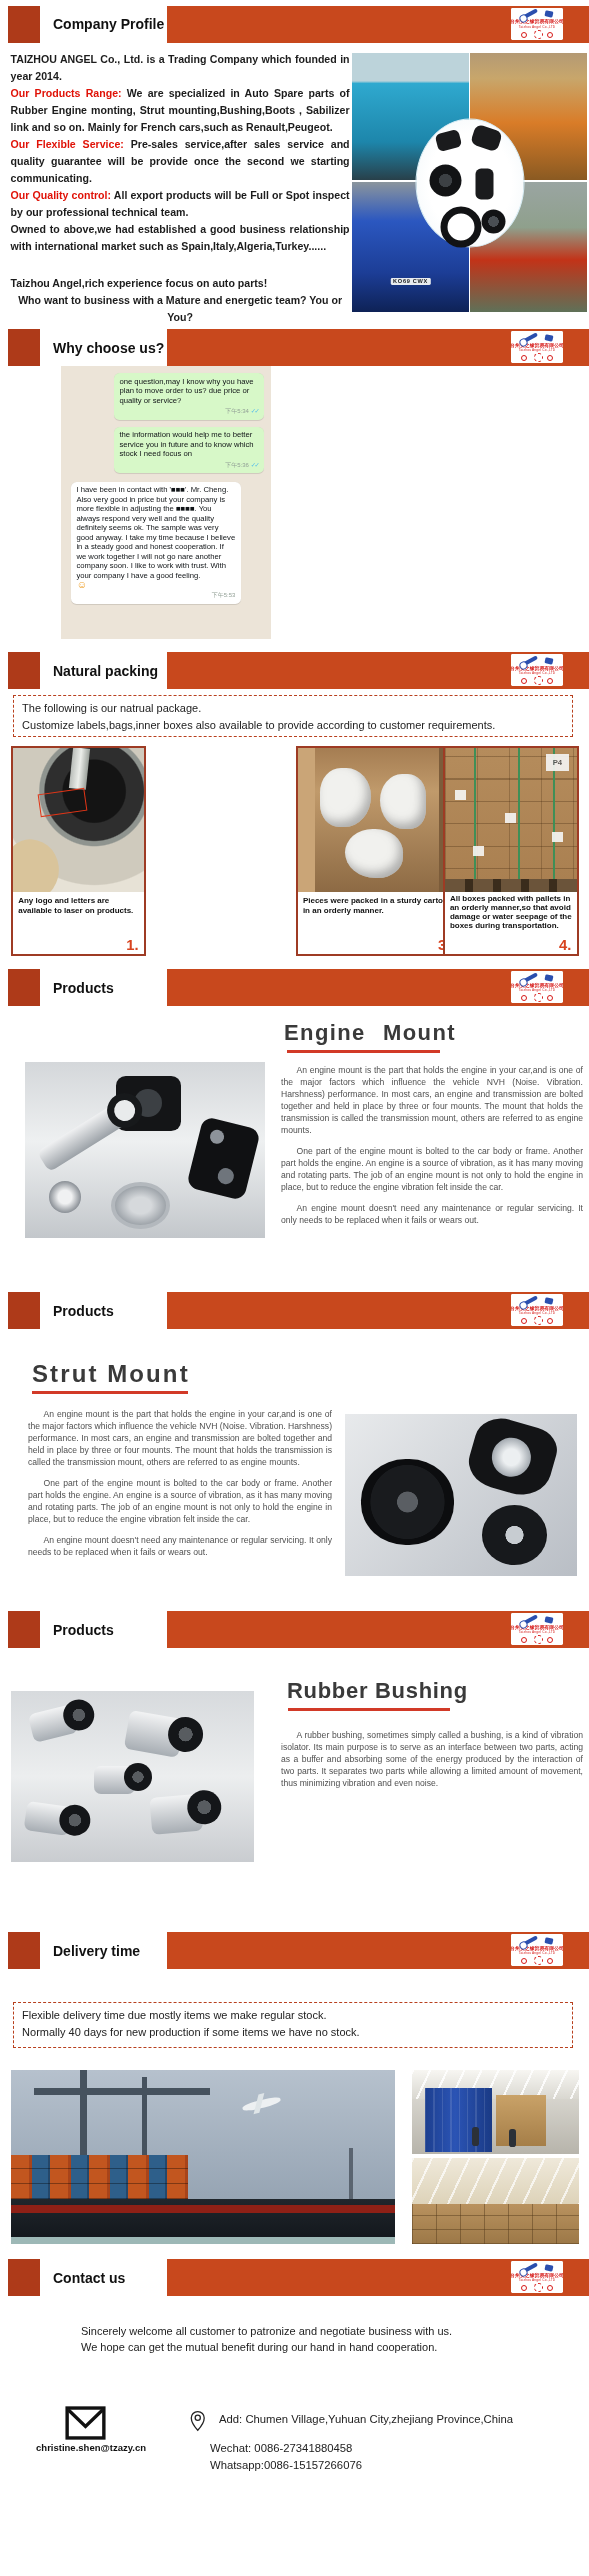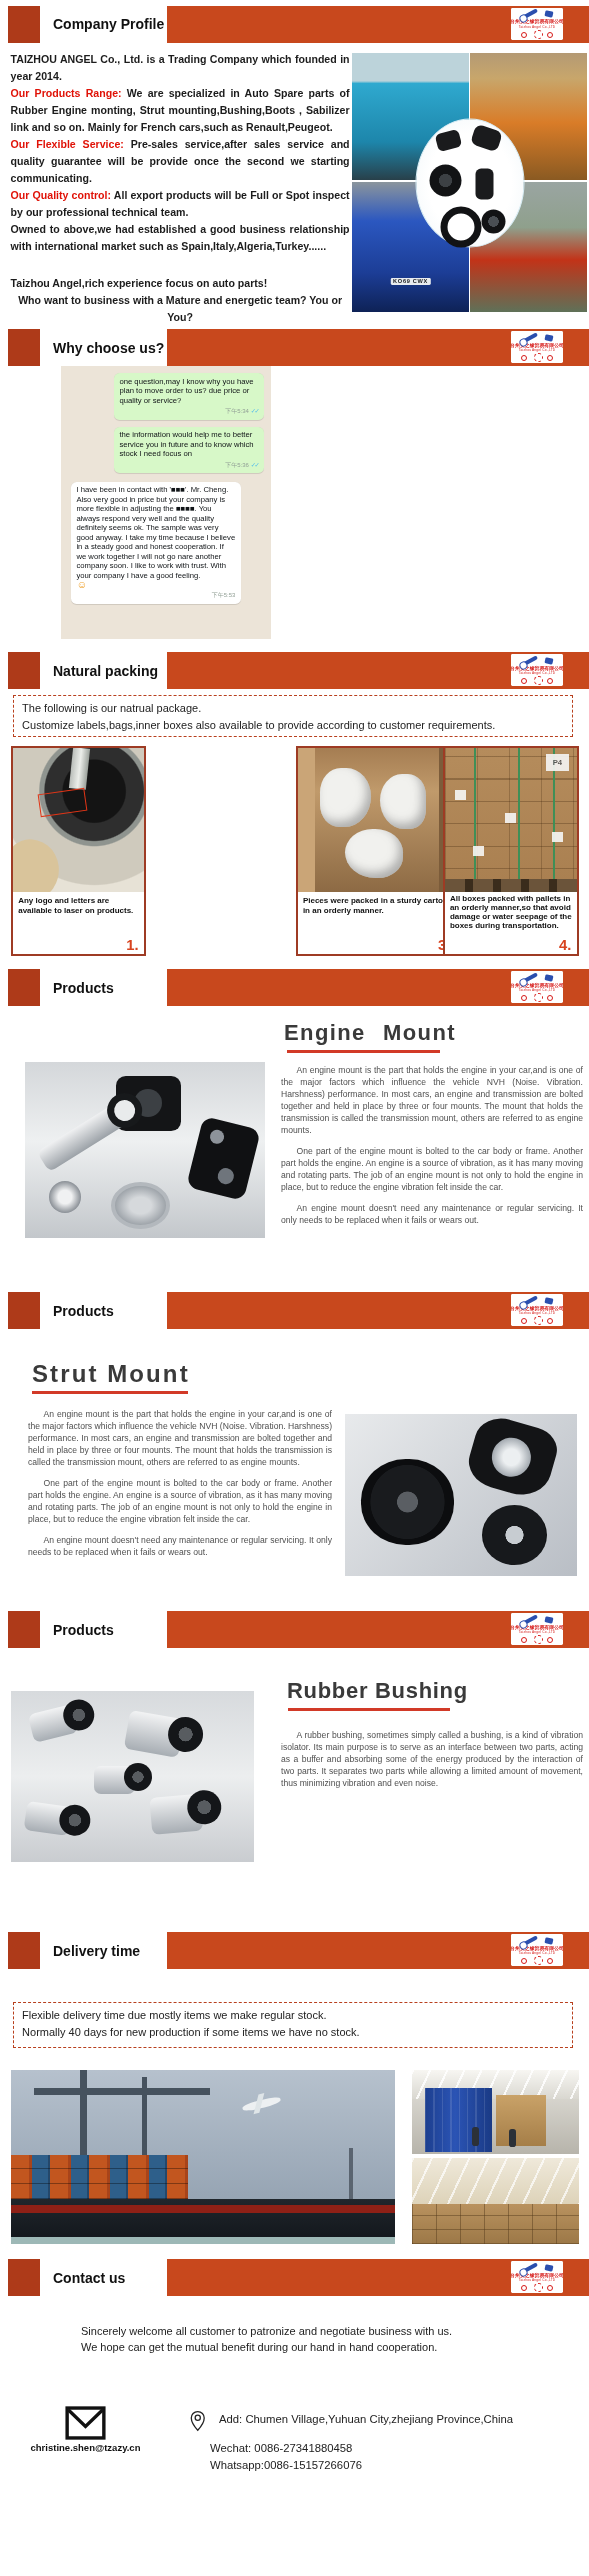--- a/index.html
+++ b/index.html
@@ -180,21 +180,21 @@
   .load-bot{position:absolute;left:412px;top:2158px;width:167px;height:86px;overflow:hidden;
             background:repeating-linear-gradient(115deg,rgba(255,255,255,.7) 0 2.1px,transparent 2.1px 17px),linear-gradient(#efe9da,#ddd2b8 55%,#c9b897);}
   .stack{position:absolute;left:0;bottom:0;width:100%;height:46%;
          background:repeating-linear-gradient(90deg,rgba(80,55,25,.45) 0 1.4px,transparent 1.4px 24px),
                     repeating-linear-gradient(0deg,rgba(80,55,25,.45) 0 1.4px,transparent 1.4px 14px),
                     linear-gradient(#b9925f,#9c7847);}
 
   
   .contact-lines{position:absolute;left:81px;top:2323px;width:422px;font-size:11px;line-height:16px;color:#222;}
   .env-icon{position:absolute;left:65px;top:2406px;}
-  .email{position:absolute;left:25px;top:2442px;width:121px;text-align:center;font-size:9.5px;font-weight:bold;color:#111;}
+  .email{position:absolute;left:25px;top:2442px;width:121px;text-align:right;font-size:9.5px;font-weight:bold;color:#111;}
   .pin-icon{position:absolute;left:190px;top:2410px;}
   .c-add{position:absolute;left:219px;top:2413px;font-size:11.3px;color:#222;}
   .c-wechat{position:absolute;left:210px;top:2442px;font-size:11.3px;color:#222;}
   .c-whatsapp{position:absolute;left:210px;top:2459px;font-size:11.3px;color:#222;}
 </style>
 </head>
 <body>
 
 <div id="page">
 

